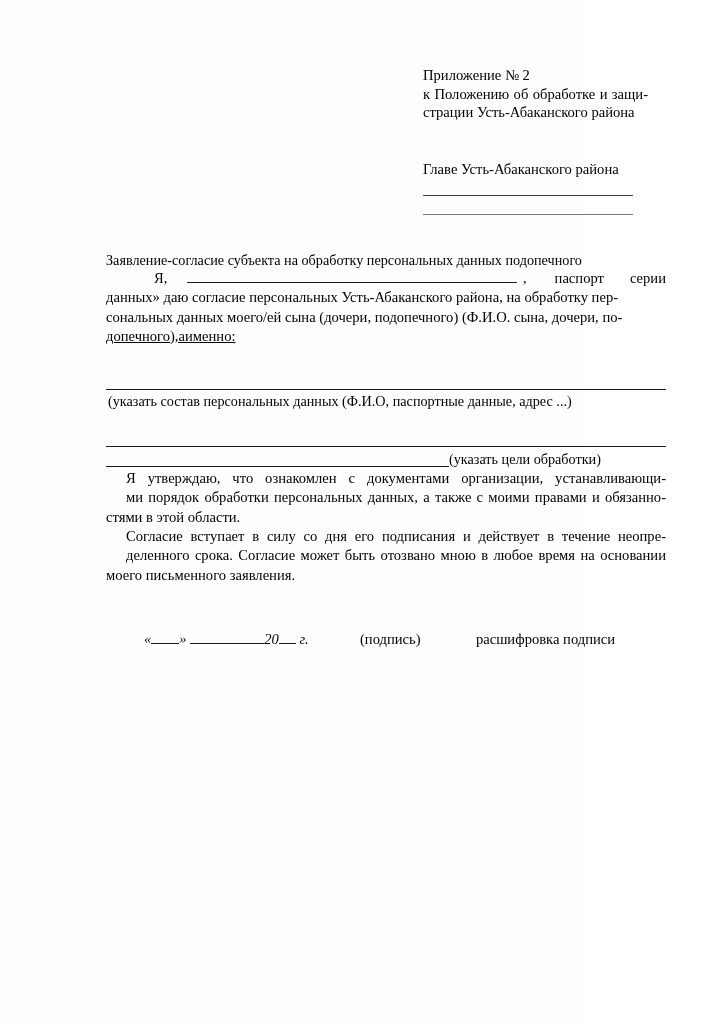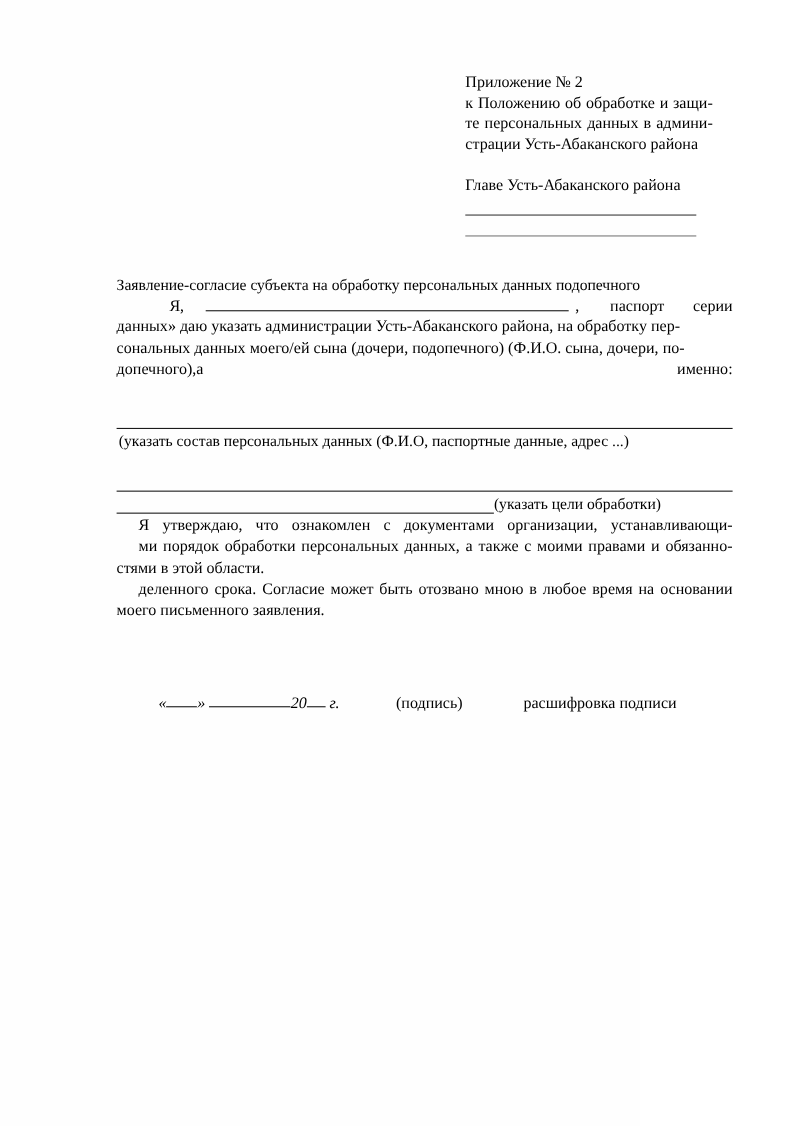--- a/index.html
+++ b/index.html
@@ -93,23 +93,23 @@
     flex: 1 1 auto;
   }
   .rule-inline {
     display: inline-block;
     border-bottom: 1px solid #1a1a1a;
     height: 0.9em;
     vertical-align: baseline;
   }
   .justify-row {
     display: flex;
-    justify-content: space-between;
     align-items: baseline;
     white-space: nowrap;
+    text-decoration: underline;
   }
 
   
   .fullrule {
     position: absolute;
     left: 106px;
     width: 560px;
     border-bottom: 1px solid #1a1a1a;
     height: 0;
   }
@@ -159,21 +159,20 @@
   .u-tiny { display:inline-block; width: 17px; border-bottom: 1px solid #1a1a1a; height: 0.85em; }
 </style>
 </head>
 <body>
 
 <div class="page">
 
   <div class="header-block">
     <span class="hl">Приложение № 2</span>
     <span class="just">к Положению об обработке и защи-</span>
-    <span class="just">те персональных данных в админи-</span>
     <span class="hl">страции Усть-Абаканского района</span>
   </div>
 
   <div class="addressee">Главе Усть-Абаканского района</div>
 
   <div class="hdr-rule r1"></div>
   <div class="hdr-rule r2"></div>
 
   <div class="doc-title">Заявление-согласие субъекта на обработку персональных данных подопечного</div>
 
@@ -186,21 +185,21 @@
       <span class="rule-inline flexfill"></span>
       <span style="display:inline-block;width:6px"></span>
       <span>,</span>
       <span style="display:inline-block;width:28px"></span>
       <span>паспорт</span>
       <span style="display:inline-block;width:26px"></span>
       <span>серии</span>
     </div>
 
 
-    <span class="ln">данных» даю указать администрации Усть-Абаканского района, на обработку пер-</span>
+    <span class="ln">данных» даю согласие персональных Усть-Абаканского района, на обработку пер-</span>
     <span class="ln">сональных данных моего/ей сына (дочери, подопечного) (Ф.И.О. сына, дочери, по-</span>
 
     <div class="ln justify-row">
       <span>допечного),а</span>
       <span>именно:</span>
     </div>
   </div>
 
   <div class="fullrule" style="top:389px"></div>
   <div class="note" style="top:392px">(указать состав персональных данных (Ф.И.О, паспортные данные, адрес ...)</div>
@@ -210,20 +209,21 @@
   <div class="fullrule" style="top:466px; width:343px"></div>
   <div class="note" style="top:450px; left:449px">(указать цели обработки)</div>
 
   <div class="para" style="top:469px">
     <span class="jl">Я утверждаю, что ознакомлен с документами организации, устанавливающи-</span>
     <span class="jl">ми порядок обработки персональных данных, а также с моими правами и обязанно-</span>
     <span class="ll">стями в этой области.</span>
   </div>
 
   <div class="para" style="top:527px">
+    <span class="jl">Согласие вступает в силу со дня его подписания и действует в течение неопре-</span>
     <span class="jl">деленного срока. Согласие может быть отозвано мною в любое время на основании</span>
     <span class="ll">моего письменного заявления.</span>
   </div>
 
   <div class="signature-row">
     <span class="sig-date">
       <span>«</span><span class="u-short"></span><span>»</span>
       <span class="u-med"></span><span>20</span><span class="u-tiny"></span>
       <span>г.</span>
     </span>

